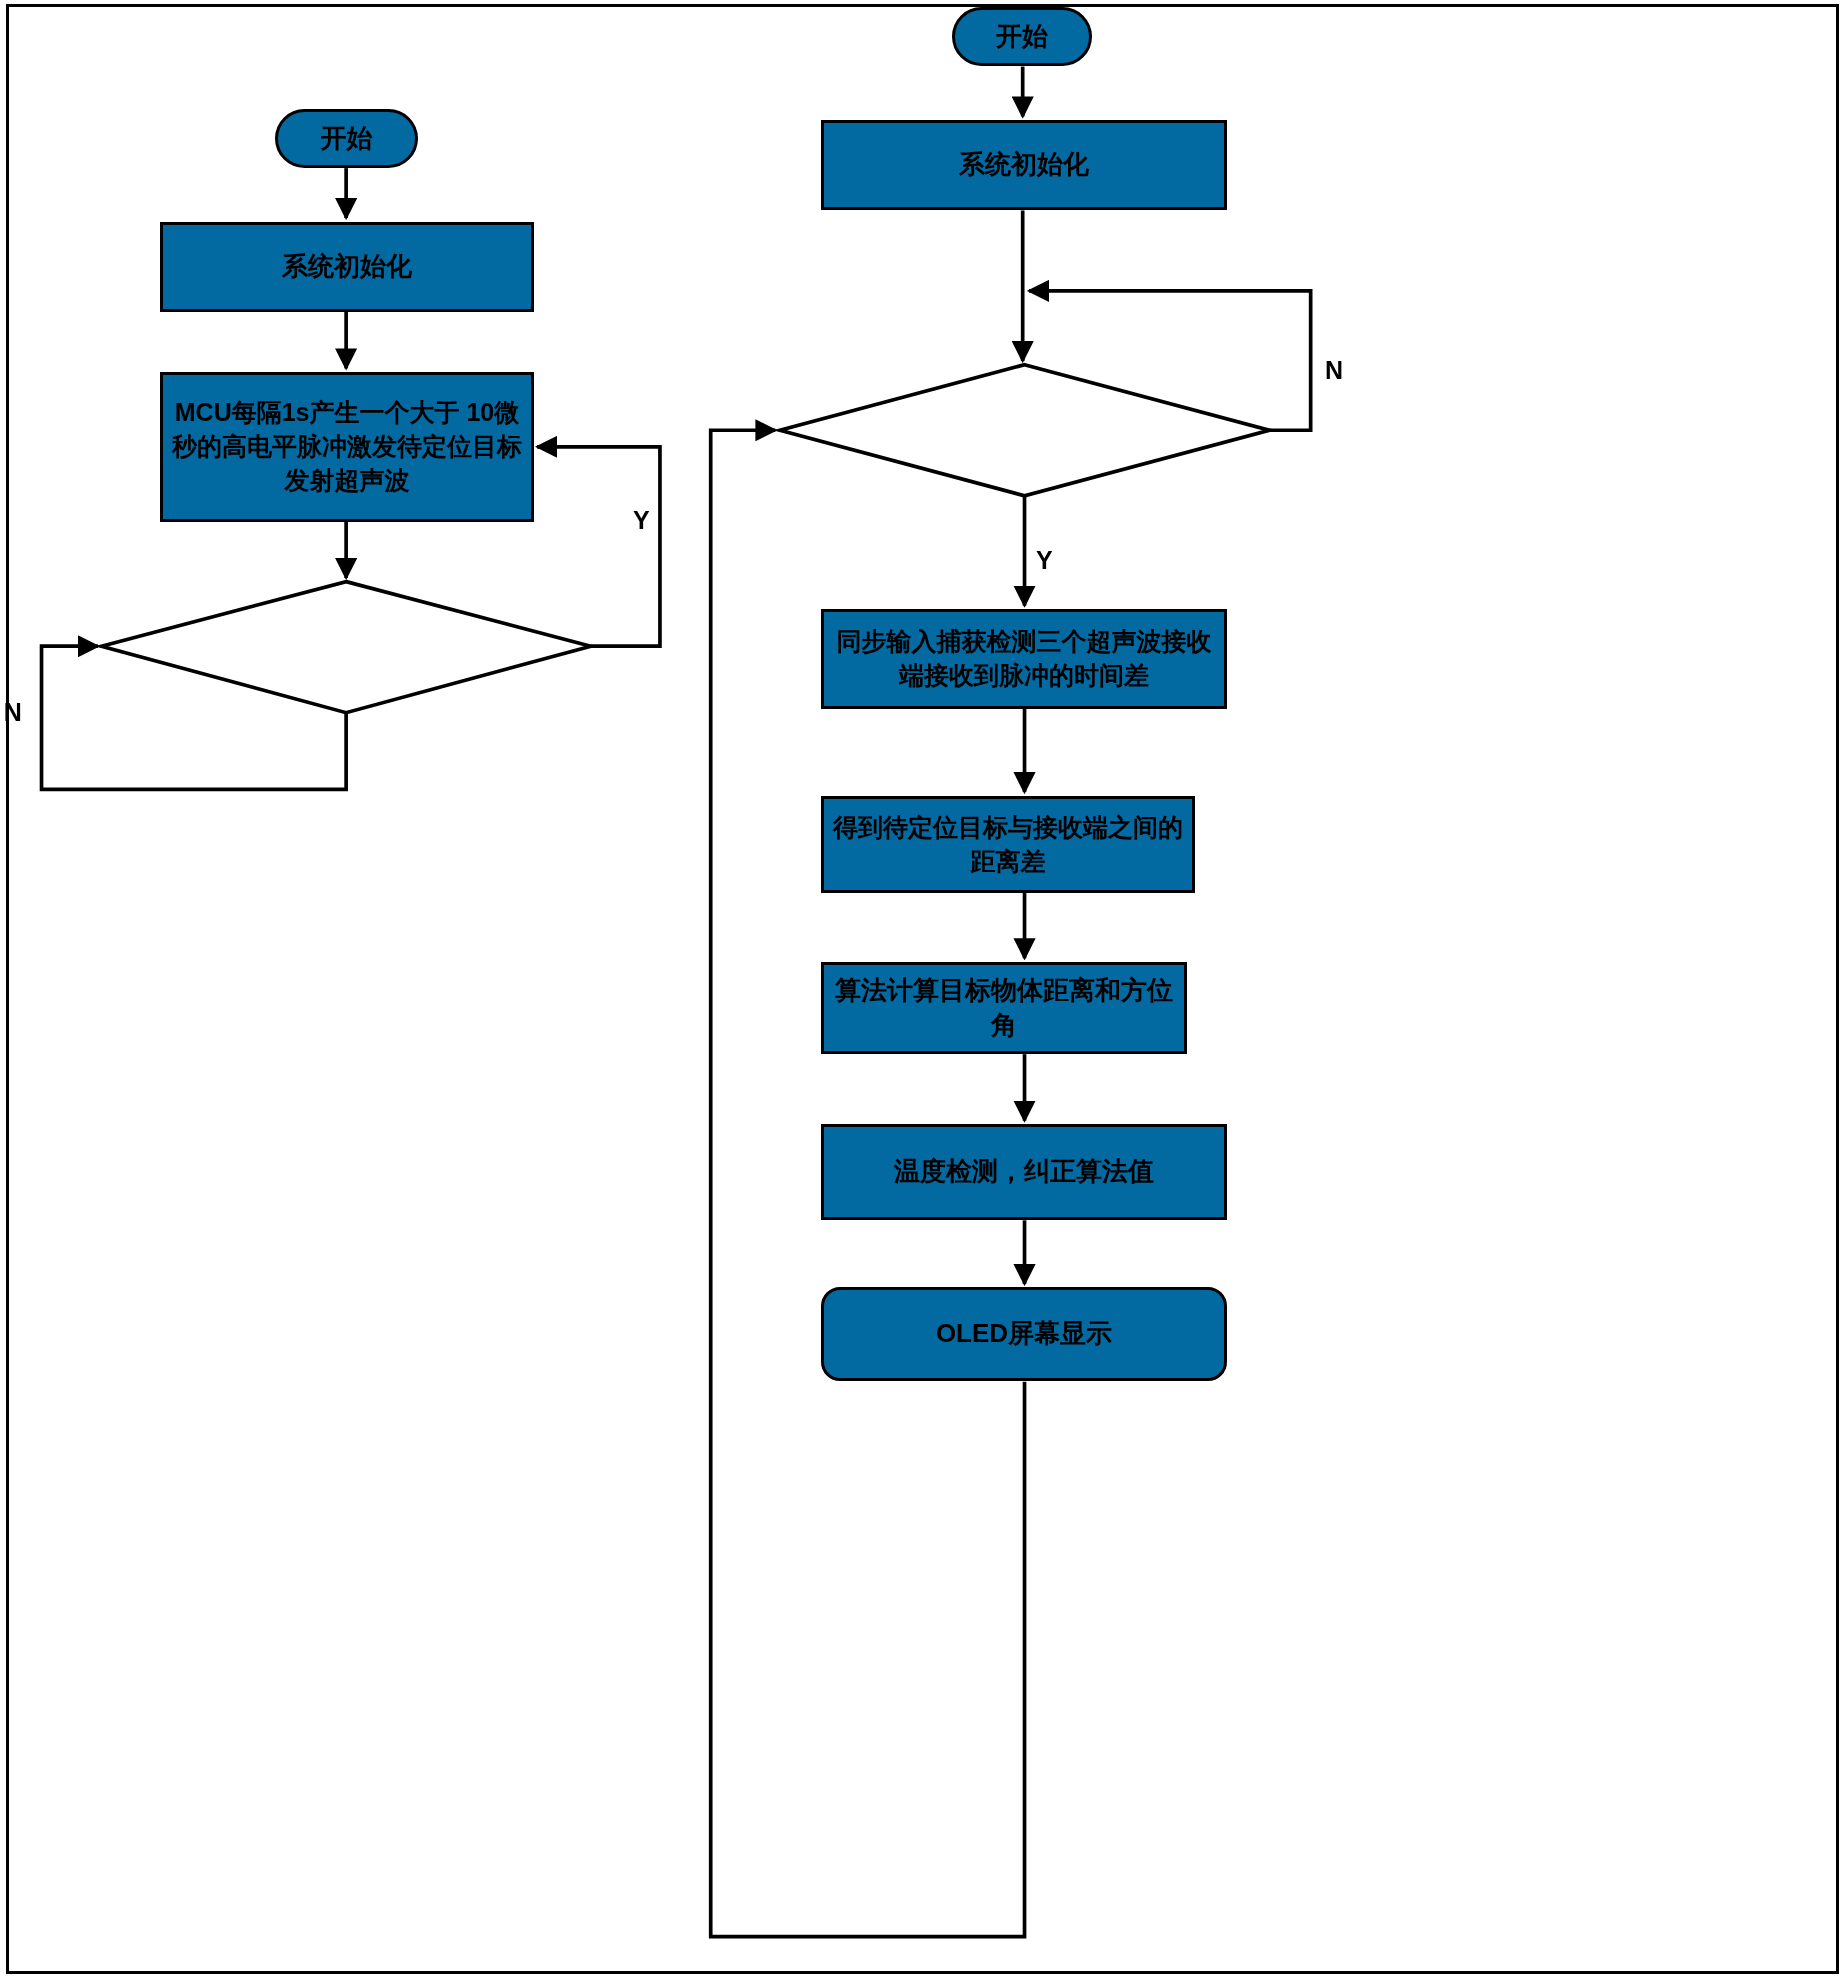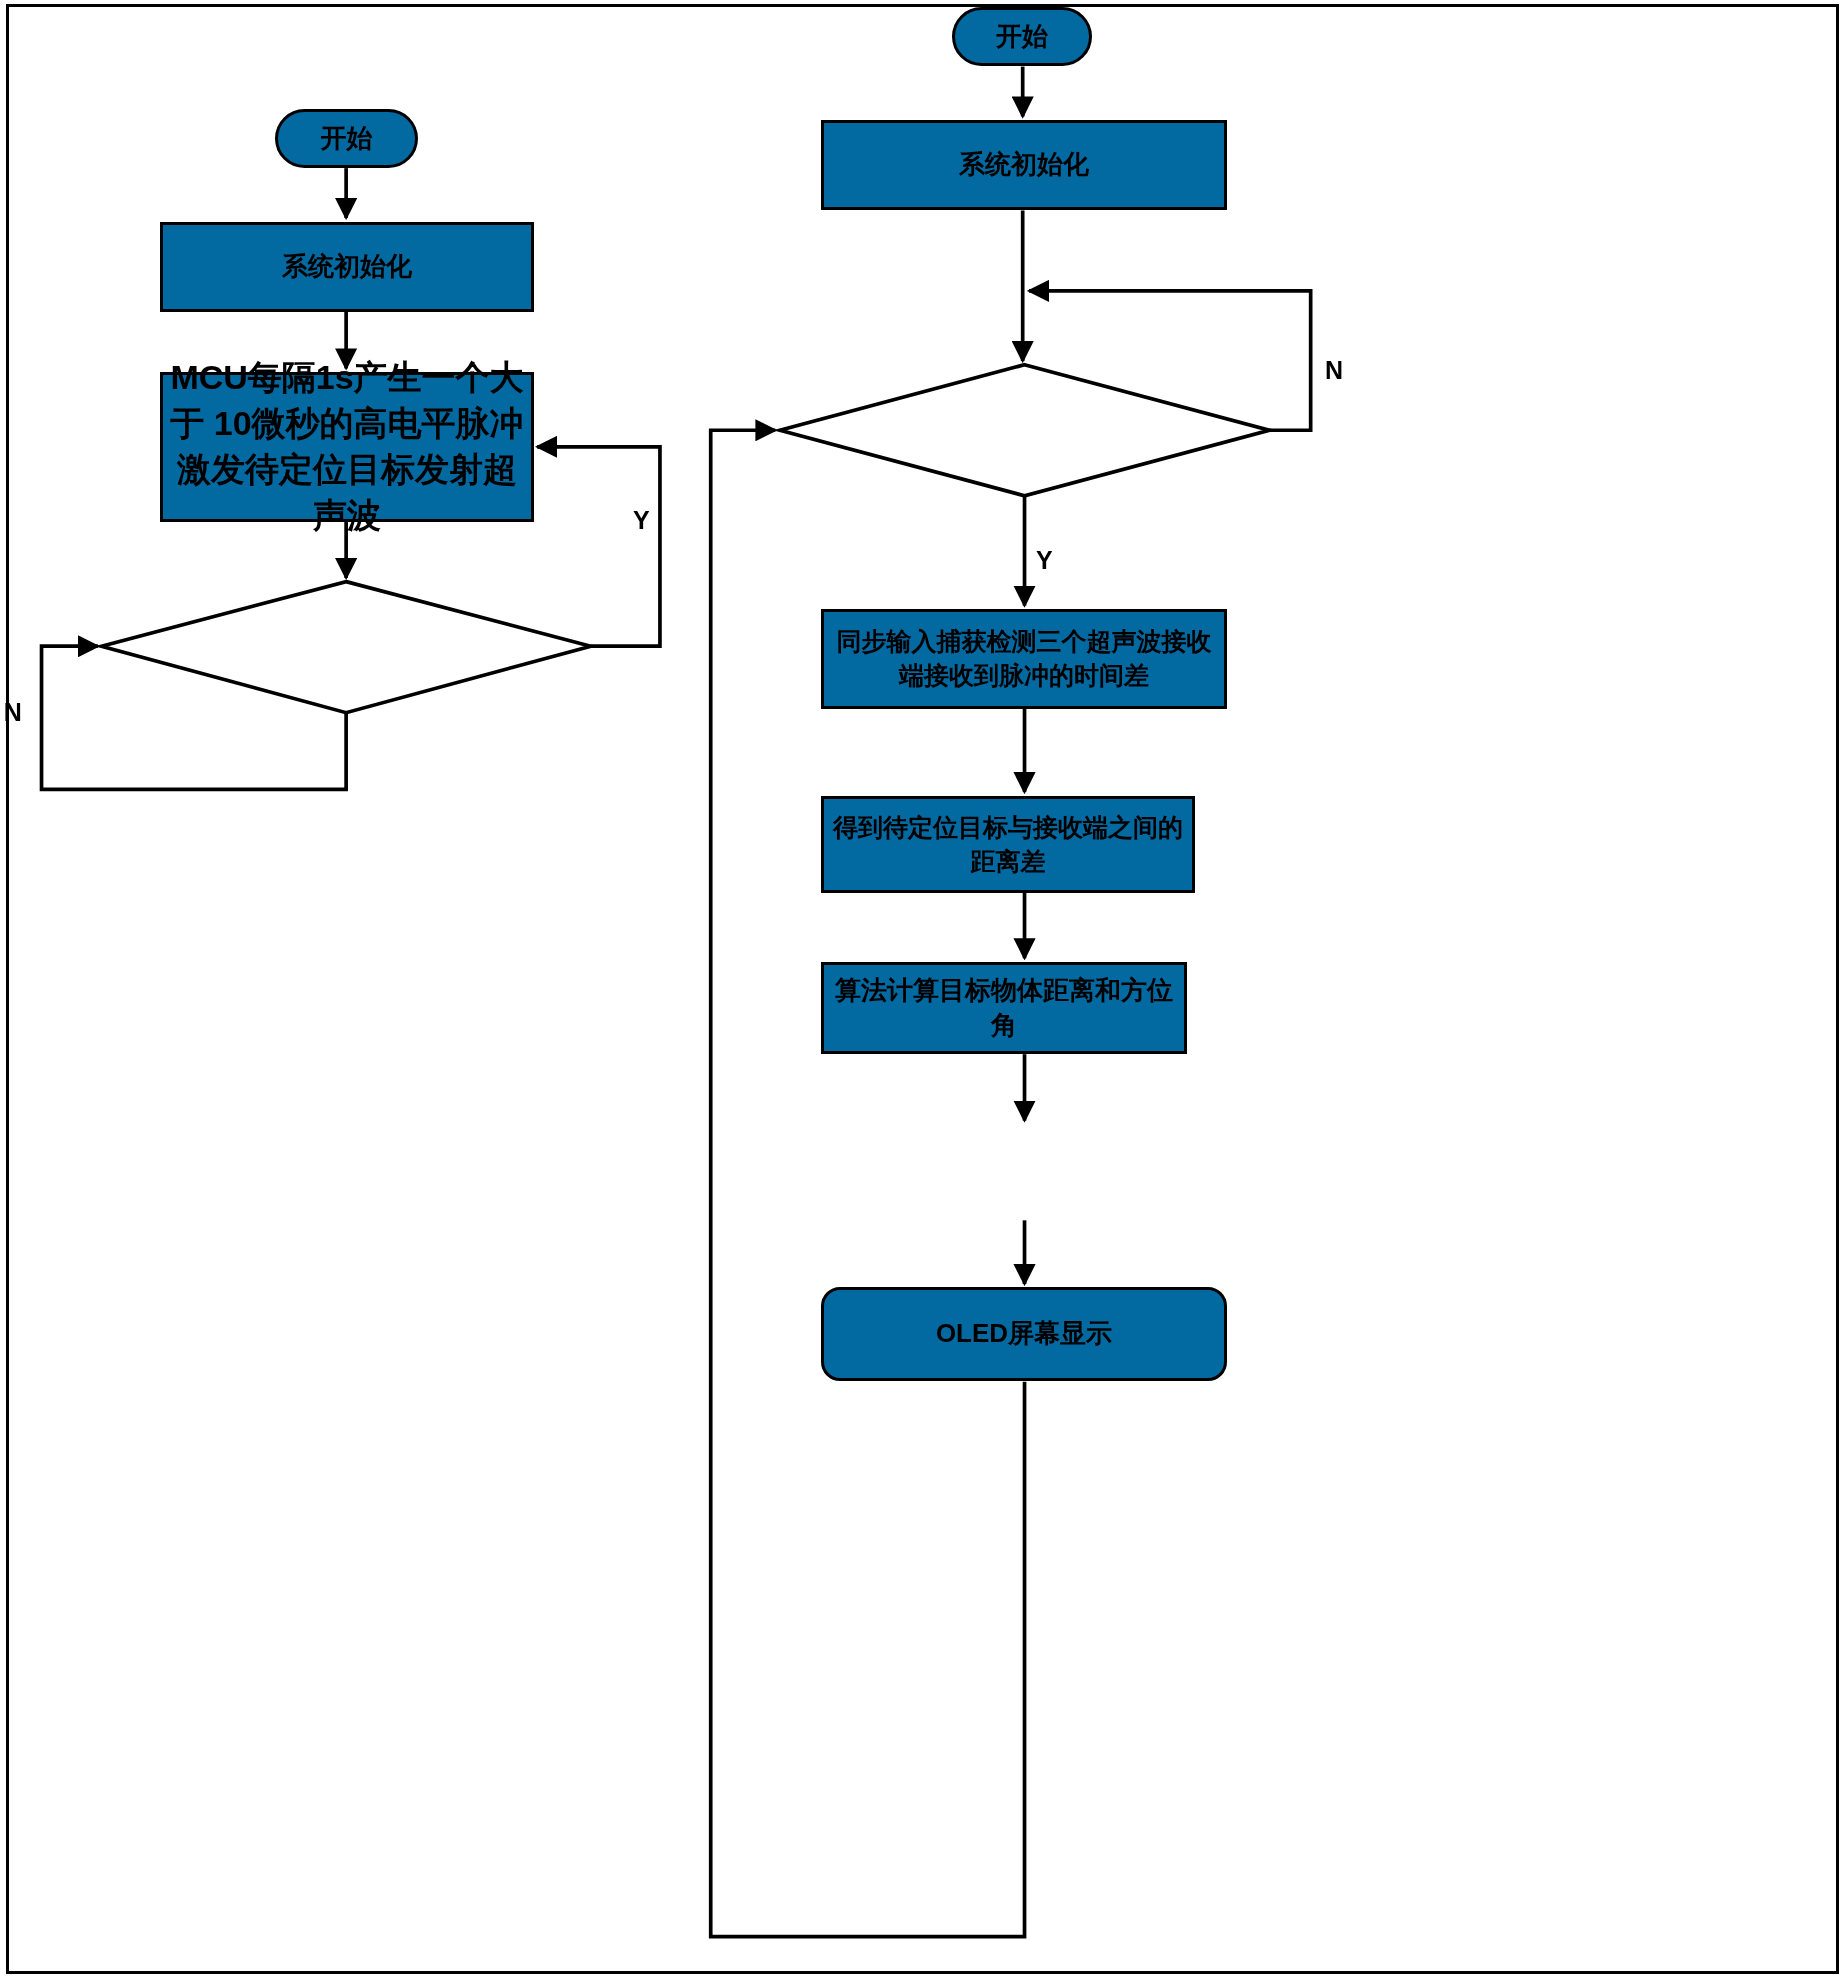--- a/index.html
+++ b/index.html
@@ -108,21 +108,21 @@
   </svg>
 
   <div class="node oval" style="left:275px; top:109px; width:143px; height:59px;">
     <span>开始</span>
   </div>
 
   <div class="node" style="left:160px; top:222px; width:374px; height:90px;">
     <span>系统初始化</span>
   </div>
 
-  <div class="node" style="left:160px; top:372px; width:374px; height:150px; font-size:34px;">
+  <div class="node" style="left:160px; top:372px; width:374px; height:150px; font-size:25px;">
     <span>MCU每隔1s产生一个大于 10微秒的高电平脉冲激发待定位目标发射超声波</span>
   </div>
 
 
   <div class="branch-label" style="left:633px; top:506px;">Y</div>
   <div class="branch-label" style="left:3.7px; top:698px;">N</div>
 
   <div class="node oval" style="left:952px; top:7.4px; width:140px; height:59px;">
     <span>开始</span>
   </div>
@@ -137,20 +137,23 @@
   </div>
 
   <div class="node" style="left:821px; top:796px; width:374px; height:97px; font-size:25px;">
     <span>得到待定位目标与接收端之间的距离差</span>
   </div>
 
   <div class="node" style="left:821px; top:962px; width:366px; height:92px;">
     <span>算法计算目标物体距离和方位角</span>
   </div>
 
+  <div class="node" style="left:821px; top:1124px; width:406px; height:96px;">
+    <span>温度检测，纠正算法值</span>
+  </div>
 
   <div class="node" style="left:821px; top:1287px; width:406px; height:94px;border-radius:19px;">
     <span>OLED屏幕显示</span>
   </div>
 
   <div class="branch-label" style="left:1036px; top:546px;">Y</div>
   <div class="branch-label" style="left:1325px; top:356px;">N</div>
 
   <div class="frame"></div>
 </div>

